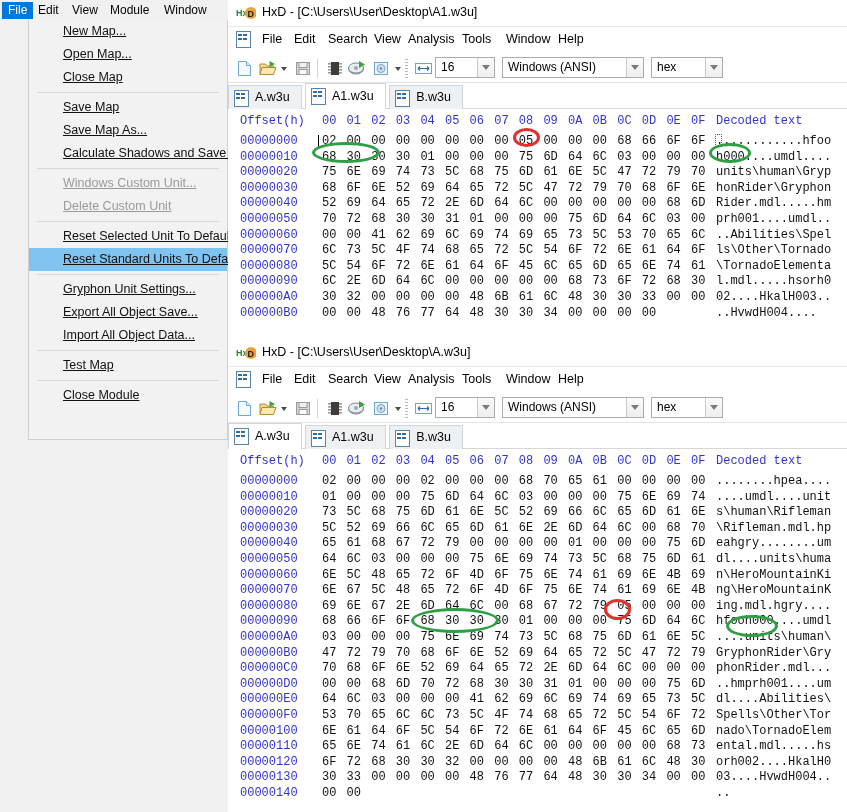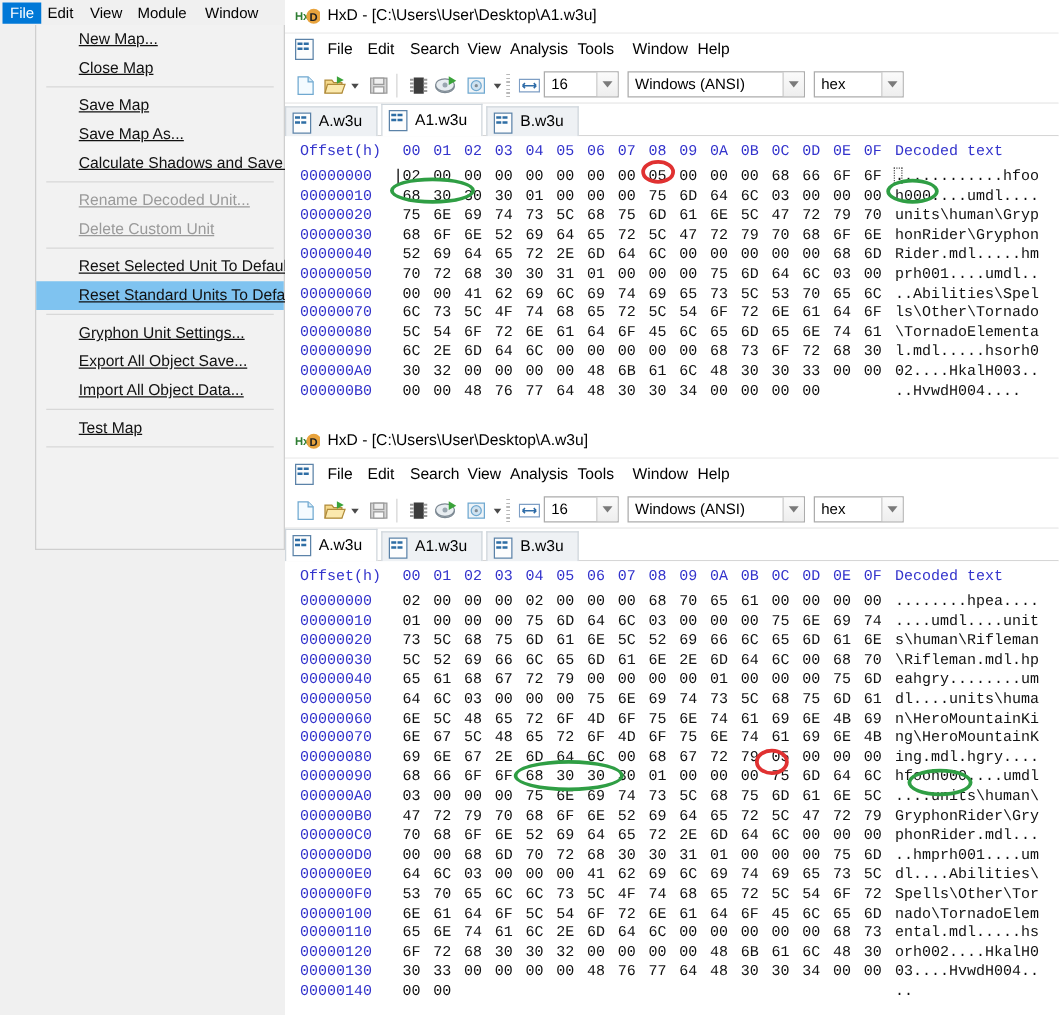--- a/index.html
+++ b/index.html
@@ -155,38 +155,40 @@
   <div class="menubar" id="editor-menubar">
       <span class="mi active" style="left: 2px;">File</span>
       <span class="mi" style="left: 32px;">Edit</span>
       <span class="mi" style="left: 66px;">View</span>
       <span class="mi" style="left: 104px;">Module</span>
       <span class="mi" style="left: 158px;">Window</span>
     </div>
 
   <div class="dropdown" id="file-menu">
       <div class="dd-item">New Map...</div>
+      <div class="dd-item">Open Map...</div>
       <div class="dd-item">Close Map</div>
       <div class="dd-sep"></div>
       <div class="dd-item">Save Map</div>
       <div class="dd-item">Save Map As...</div>
       <div class="dd-item">Calculate Shadows and Save Map</div>
       <div class="dd-sep"></div>
-      <div class="dd-item disabled">Rename Decoded Unit...</div>
+      <div class="dd-item disabled">Windows Custom Unit...</div>
       <div class="dd-item disabled">Delete Custom Unit</div>
       <div class="dd-sep"></div>
       <div class="dd-item">Reset Selected Unit To Defaults</div>
       <div class="dd-item selected">Reset Standard Units To Defaults</div>
       <div class="dd-sep"></div>
       <div class="dd-item">Gryphon Unit Settings...</div>
       <div class="dd-item">Export All Object Save...</div>
       <div class="dd-item">Import All Object Data...</div>
       <div class="dd-sep"></div>
       <div class="dd-item">Test Map</div>
       <div class="dd-sep"></div>
+      <div class="dd-item">Close Module</div>
     </div>
 
   <div class="hxd" id="win1" style="left:228px; top:0px; width:619px; height:340px;">
 
     <div class="hxd-title">
       <span class="app-logo">
         <svg width="20" height="16" viewBox="0 0 20 16">
           <text x="0" y="11" font-size="9" font-family="Liberation Sans, sans-serif" fill="#2e7d32" font-weight="bold">Hx</text>
           <circle cx="15" cy="8" r="6" fill="#e8a33d"></circle>
           <text x="11.5" y="12" font-size="9" font-family="Liberation Sans, sans-serif" fill="#222" font-weight="bold">D</text>

